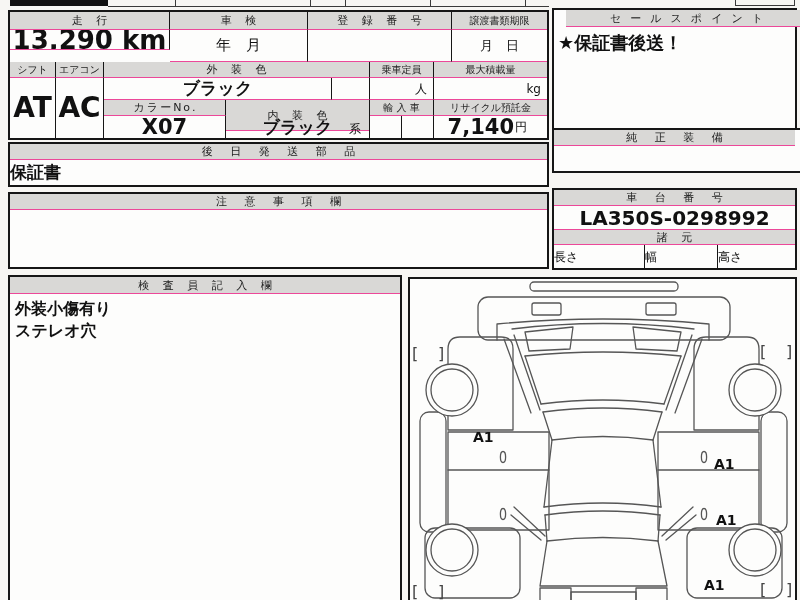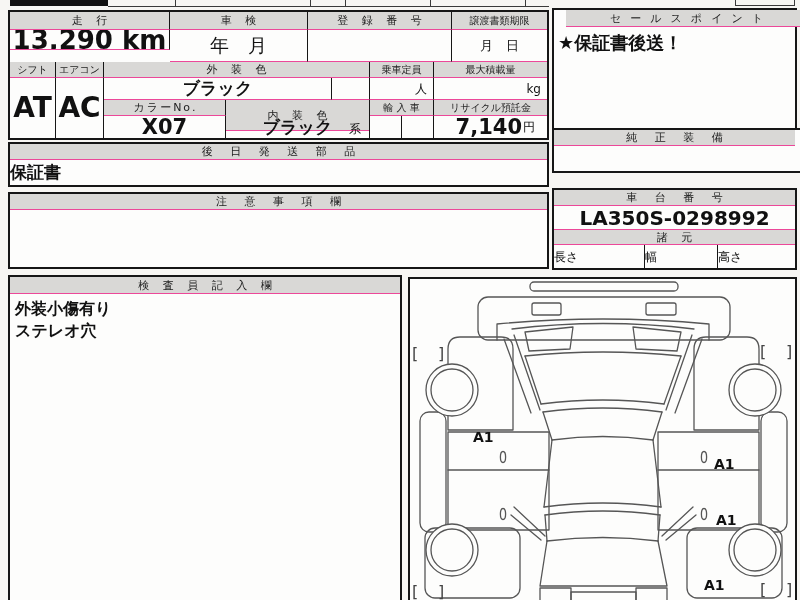--- a/index.html
+++ b/index.html
@@ -43,21 +43,21 @@
   <div class="hair" style="left:735px;top:0;width:1px;height:5px"></div>
   <div class="hair" style="left:794px;top:0;width:1px;height:5px"></div>
 
   <div class="box" style="left:8px;top:10px;width:541px;height:130px">
     <div class="cell hd ls4 br bb" style="left:0;top:0;width:160px;height:18px">走 行</div>
     <div class="cell hd ls4 br bb" style="left:160px;top:0;width:138px;height:18px">車 検</div>
     <div class="cell hd ls4 br bb" style="left:298px;top:0;width:144px;height:18px">登 録 番 号</div>
     <div class="cell hd bb fs10" style="left:442px;top:0;width:95px;height:18px">譲渡書類期限</div>
 
     <div class="cell big br bb" style="left:0;top:18px;width:160px;height:20px">13,290 km</div>
-    <div class="cell br bb" style="left:160px;top:18px;width:138px;height:32px;font-size:19px">年　月</div>
+    <div class="cell br bb" style="left:160px;top:18px;width:138px;height:32px;font-size:15px">年　月</div>
     <div class="cell br bb" style="left:298px;top:18px;width:144px;height:32px"></div>
     <div class="cell bb" style="left:442px;top:18px;width:95px;height:32px;font-size:13px">月　日</div>
 
     <div class="cell hd br bb fs10" style="left:0;top:50px;width:46px;height:16px">シフト</div>
     <div class="cell hd br bb fs10" style="left:46px;top:50px;width:48px;height:16px">エアコン</div>
     <div class="cell hd ls4 br bb" style="left:94px;top:50px;width:266px;height:16px">外 装 色</div>
     <div class="cell hd br bb fs10" style="left:360px;top:50px;width:64px;height:16px">乗車定員</div>
     <div class="cell hd bb fs10" style="left:424px;top:50px;width:113px;height:16px">最大積載量</div>
 
     <div class="cell huge br" style="left:0;top:66px;width:46px;height:60px">AT</div>
@@ -72,21 +72,21 @@
     <div class="cell hd br bb fs10" style="left:360px;top:88px;width:64px;height:16px">輸 入 車</div>
     <div class="cell hd bb fs10" style="left:424px;top:88px;width:113px;height:16px">リサイクル預託金</div>
 
     <div class="cell num br" style="left:94px;top:104px;width:122px;height:22px">X07</div>
     <div class="cell br" style="left:216px;top:104px;width:144px;height:22px">
       <span class="mid">ブラック</span>
       <span style="position:absolute;right:8px;bottom:3px;font-size:12px">系</span>
     </div>
     <div class="cell br" style="left:360px;top:104px;width:32px;height:22px"></div>
     <div class="cell br" style="left:392px;top:104px;width:32px;height:22px"></div>
-    <div class="cell" style="left:424px;top:104px;width:113px;height:22px;justify-content:flex-end;padding-right:12px">
+    <div class="cell" style="left:424px;top:104px;width:113px;height:22px;justify-content:flex-end;padding-right:20px">
       <span class="num">7,140</span>
       <span style="font-size:12px;margin-left:1px">円</span>
     </div>
   </div>
 
   <div class="box" style="left:8px;top:142px;width:541px;height:45px">
     <div class="cell hd ls6 bb" style="left:0;top:0;width:537px;height:16px">後 日 発 送 部 品</div>
     <div class="cell mid leftpad" style="left:0;top:16px;width:537px;height:25px">保証書</div>
   </div>
 

